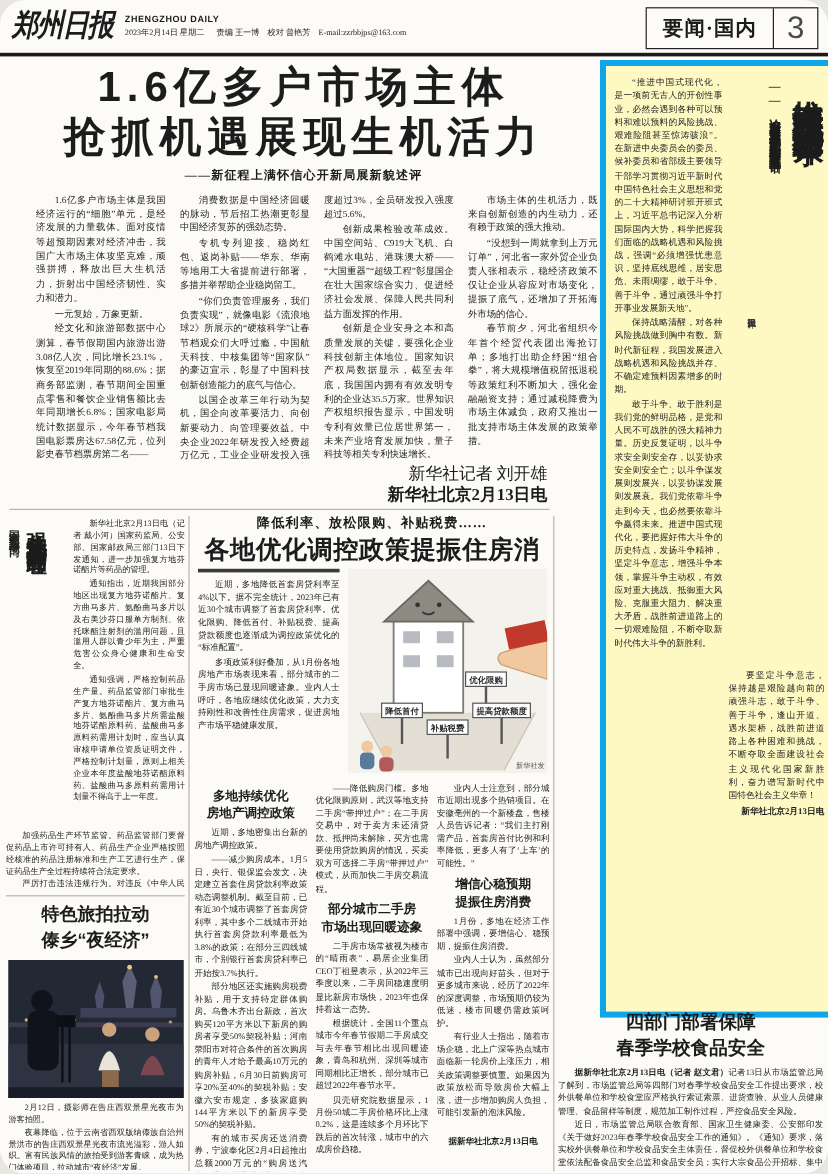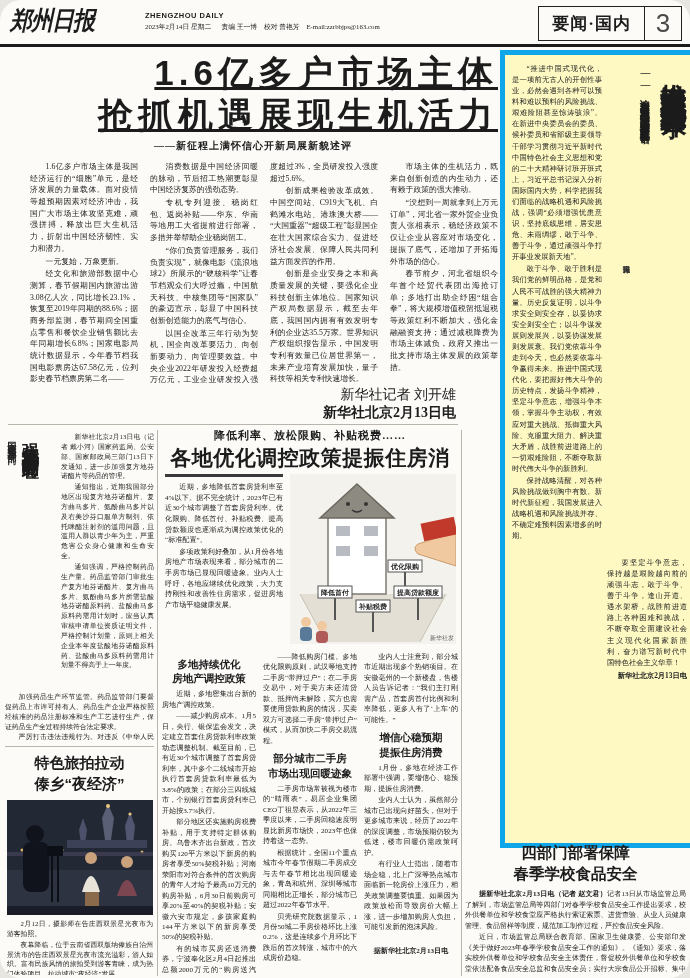--- a/index.html
+++ b/index.html
@@ -2,37 +2,37 @@
 <html lang="zh"><head>
 <meta charset="utf-8">
 <style>
   html,body{margin:0;padding:0;background:#e8e6e1;}
   .page{position:relative;width:690px;height:978px;margin:0 auto;background:#fcfbf8;color:#1c1c1c;
         font-family:"Liberation Serif","DejaVu Serif",serif;overflow:hidden;border-radius:21px;}
   
   .hdr{position:absolute;left:8px;top:6px;right:8px;height:36px;}
   .logo{position:absolute;left:2px;top:0;font-family:"DejaVu Serif",serif;font-weight:bold;font-style:italic;
         font-size:22px;letter-spacing:-1px;transform:scaleY(1.15);}
-  .hdr-info{position:absolute;left:96px;top:5px;margin-left:41px;}
+  .hdr-info{position:absolute;left:96px;top:5px;}
   .hdr-en{font-family:"Liberation Sans",sans-serif;font-weight:bold;font-size:7.5px;letter-spacing:.5px;}
   .hdr-meta{font-size:6.8px;color:#222;margin-top:2px;}
   .sec-box{position:absolute;right:0;top:0;height:33px;display:flex;border:1.5px solid #222;}
   .sec-name{display:flex;align-items:center;padding:0 13px;font-size:17px;font-weight:bold;letter-spacing:1px;}
   .sec-page{display:flex;align-items:center;justify-content:center;width:36px;border-left:1.5px solid #222;
             font-family:"Liberation Sans",sans-serif;font-size:26px;color:#4a4a4a;}
   .hdr-rule{position:absolute;left:0;top:44px;width:690px;height:3px;background:#1b1b1b;}
   
   p{margin:0 0 1px 0;text-indent:2em;}
   .just{text-align:justify;}
   .vrule{position:absolute;width:1px;background:#b9b5ab;}
   .hrule{position:absolute;height:1px;background:#b9b5ab;}
   
   .main-art{position:absolute;left:8px;top:52px;width:490px;height:370px;}
-  .main-h{font-family:"Liberation Sans",sans-serif;font-weight:bold;text-align:right;
-          font-size:35px;line-height:42px;letter-spacing:5px;text-decoration:underline;}
+  .main-h{font-family:"Liberation Sans",sans-serif;font-weight:bold;text-align:center;
+          font-size:35px;line-height:42px;letter-spacing:5px;}
   .main-sub{text-align:center;font-weight:bold;font-size:10px;margin-top:3px;letter-spacing:1px;}
   .main-body{margin-top:8px;height:258px;overflow:hidden;column-count:4;column-gap:12px;
              font-size:7.8px;line-height:1.5;margin-left:22px;}
   .main-sign{position:absolute;right:42px;bottom:0;text-align:right;font-size:14px;}
   .main-sign .by{display:block;}
   .main-sign .dl{display:block;font-weight:bold;}
   
   .edit{position:absolute;left:500px;top:50px;width:186px;height:788px;border:5px solid #0ea5e9;background:#fef9c3;}
   .ed-col1{position:absolute;left:7px;top:8px;width:90px;height:772px;overflow:hidden;font-size:7.3px;line-height:1.52;}
   .ed-head{position:absolute;right:3px;top:8px;height:470px;writing-mode:vertical-rl;text-orientation:upright;
@@ -117,22 +117,22 @@
       </div>
     <div class="main-sign">
       <span class="by">新华社记者 刘开雄</span>
       <span class="dl">新华社北京2月13日电</span>
     </div>
   </div>
 
   <div class="edit">
     <div class="ed-col1 just">
         <p>“推进中国式现代化，是一项前无古人的开创性事业，必然会遇到各种可以预料和难以预料的风险挑战、艰难险阻甚至惊涛骇浪”。在新进中央委员会的委员、候补委员和省部级主要领导干部学习贯彻习近平新时代中国特色社会主义思想和党的二十大精神研讨班开班式上，习近平总书记深入分析国际国内大势，科学把握我们面临的战略机遇和风险挑战，强调“必须增强忧患意识，坚持底线思维，居安思危、未雨绸缪，敢于斗争、善于斗争，通过顽强斗争打开事业发展新天地”。</p>
+        <p>保持战略清醒，对各种风险挑战做到胸中有数。新时代新征程，我国发展进入战略机遇和风险挑战并存、不确定难预料因素增多的时期。</p>
         <p>敢于斗争、敢于胜利是我们党的鲜明品格，是党和人民不可战胜的强大精神力量。历史反复证明，以斗争求安全则安全存，以妥协求安全则安全亡；以斗争谋发展则发展兴，以妥协谋发展则发展衰。我们党依靠斗争走到今天，也必然要依靠斗争赢得未来。推进中国式现代化，要把握好伟大斗争的历史特点，发扬斗争精神，坚定斗争意志，增强斗争本领，掌握斗争主动权，有效应对重大挑战、抵御重大风险、克服重大阻力、解决重大矛盾，战胜前进道路上的一切艰难险阻，不断夺取新时代伟大斗争的新胜利。</p>
-        <p>保持战略清醒，对各种风险挑战做到胸中有数。新时代新征程，我国发展进入战略机遇和风险挑战并存、不确定难预料因素增多的时期。</p>
       </div>
     <div class="ed-head">推进中国式现代化必须进行伟大斗争</div>
     <div class="ed-sub">——论深入学习领会习近平总书记在学习贯彻党的二十大精神研讨班开班式上重要讲话</div>
     <div class="ed-by">人民日报评论员</div>
     <div class="ed-col2 just">
       <div>
           <p>要坚定斗争意志，保持越是艰险越向前的顽强斗志，敢于斗争、善于斗争，逢山开道、遇水架桥，战胜前进道路上各种困难和挑战，不断夺取全面建设社会主义现代化国家新胜利，奋力谱写新时代中国特色社会主义华章！</p>
         </div>
       <div class="ed-dl">新华社北京2月13日电</div>
     </div>

